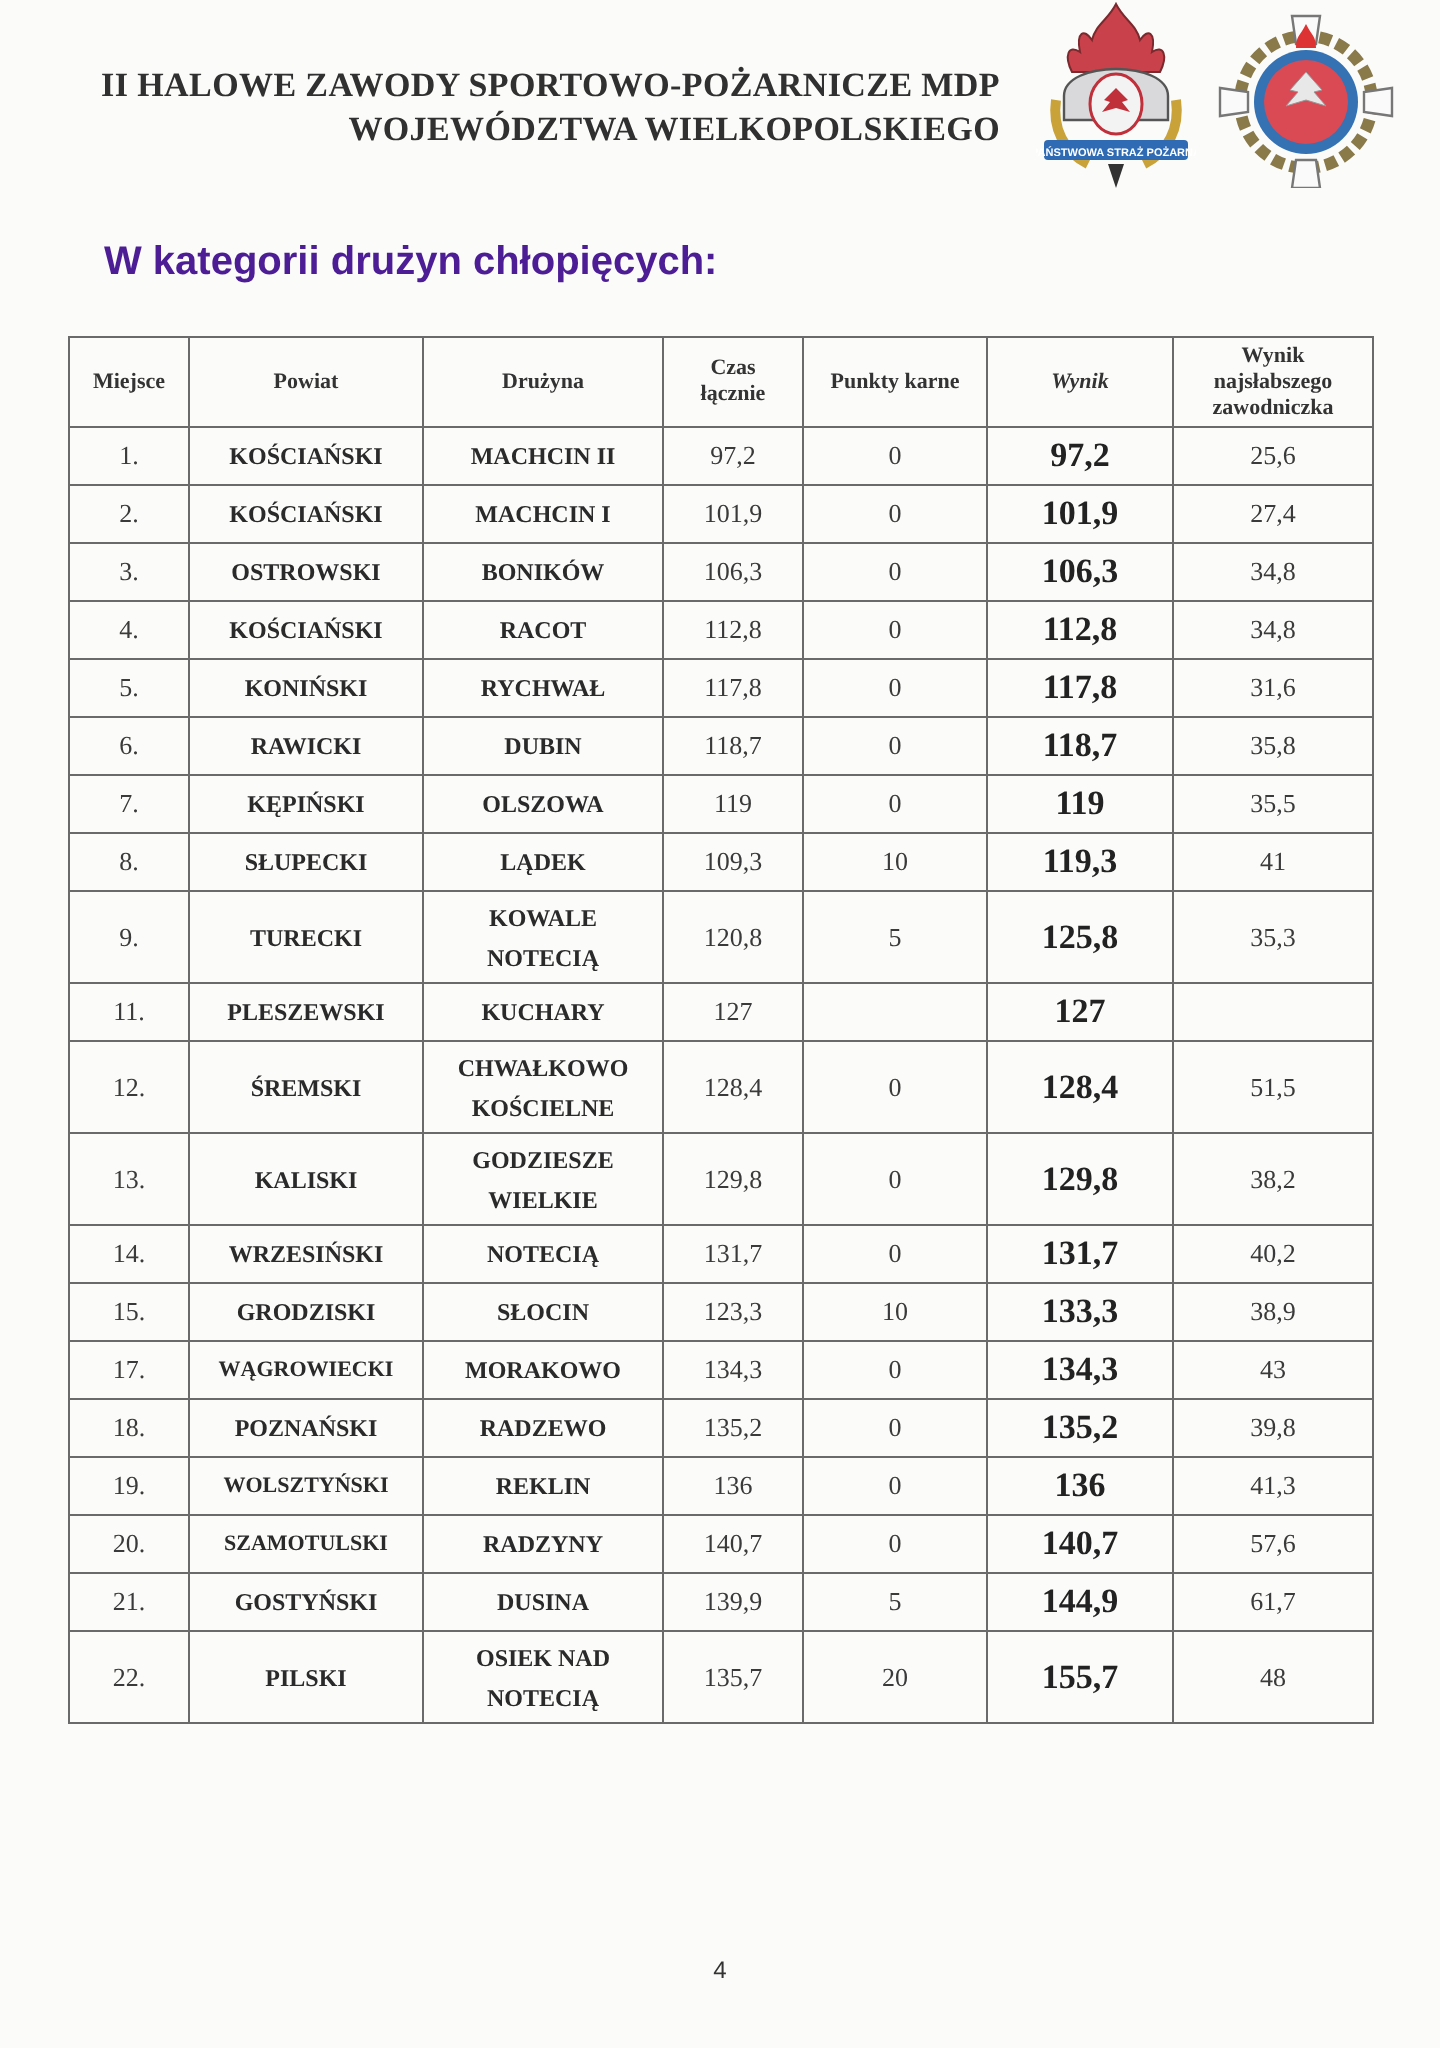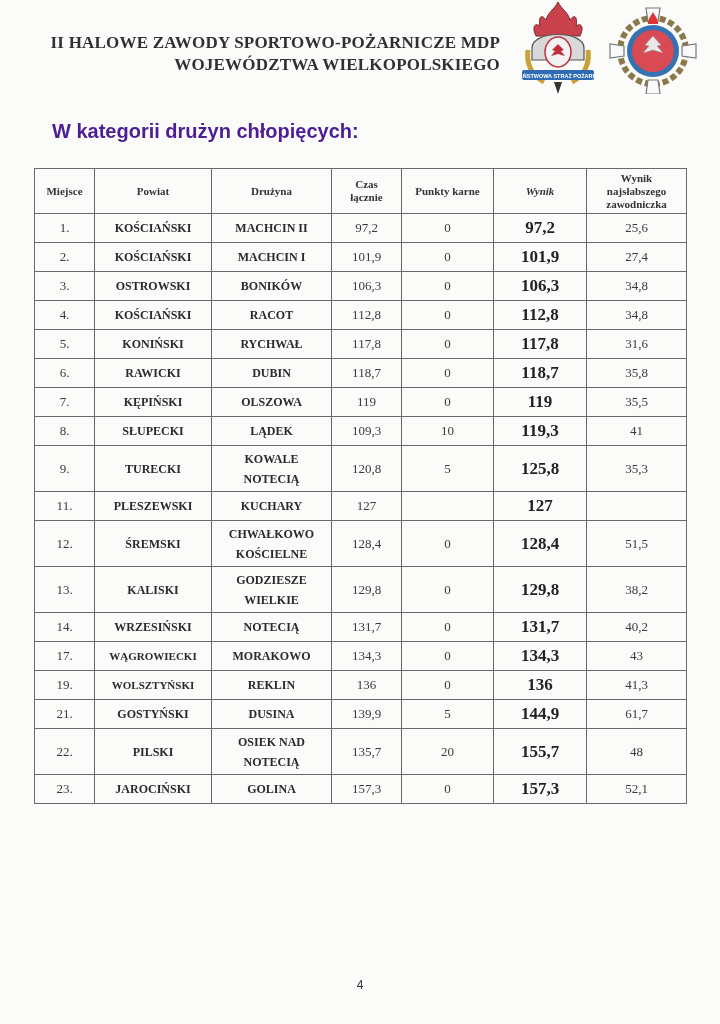--- a/index.html
+++ b/index.html
@@ -241,40 +241,73 @@
         <td class="powiat">WRZESIŃSKI</td>
         <td class="druzyna">
           <div>NOTECIĄ</div>
         </td>
         <td class="czas">131,7</td>
         <td class="karne">0</td>
         <td class="wynik">131,7</td>
         <td class="weak">40,2</td>
       </tr>
       <tr>
+        <td class="place">15.</td>
+        <td class="powiat">GRODZISKI</td>
+        <td class="druzyna">
+          <div>SŁOCIN</div>
+        </td>
+        <td class="czas">123,3</td>
+        <td class="karne">10</td>
+        <td class="wynik">133,3</td>
+        <td class="weak">38,9</td>
+      </tr>
+      <tr>
         <td class="place">17.</td>
         <td class="powiat small">WĄGROWIECKI</td>
         <td class="druzyna">
           <div>MORAKOWO</div>
         </td>
         <td class="czas">134,3</td>
         <td class="karne">0</td>
         <td class="wynik">134,3</td>
         <td class="weak">43</td>
       </tr>
       <tr>
+        <td class="place">18.</td>
+        <td class="powiat">POZNAŃSKI</td>
+        <td class="druzyna">
+          <div>RADZEWO</div>
+        </td>
+        <td class="czas">135,2</td>
+        <td class="karne">0</td>
+        <td class="wynik">135,2</td>
+        <td class="weak">39,8</td>
+      </tr>
+      <tr>
         <td class="place">19.</td>
         <td class="powiat small">WOLSZTYŃSKI</td>
         <td class="druzyna">
           <div>REKLIN</div>
         </td>
         <td class="czas">136</td>
         <td class="karne">0</td>
         <td class="wynik">136</td>
         <td class="weak">41,3</td>
+      </tr>
+      <tr>
+        <td class="place">20.</td>
+        <td class="powiat small">SZAMOTULSKI</td>
+        <td class="druzyna">
+          <div>RADZYNY</div>
+        </td>
+        <td class="czas">140,7</td>
+        <td class="karne">0</td>
+        <td class="wynik">140,7</td>
+        <td class="weak">57,6</td>
       </tr>
       <tr>
         <td class="place">21.</td>
         <td class="powiat">GOSTYŃSKI</td>
         <td class="druzyna">
           <div>DUSINA</div>
         </td>
         <td class="czas">139,9</td>
         <td class="karne">5</td>
         <td class="wynik">144,9</td>
@@ -285,27 +318,16 @@
         <td class="powiat">PILSKI</td>
         <td class="druzyna">
           <div>OSIEK NAD</div>
           <div>NOTECIĄ</div>
         </td>
         <td class="czas">135,7</td>
         <td class="karne">20</td>
         <td class="wynik">155,7</td>
         <td class="weak">48</td>
       </tr>
-      <tr>
-        <td class="place">23.</td>
-        <td class="powiat">JAROCIŃSKI</td>
-        <td class="druzyna">
-          <div>GOLINA</div>
-        </td>
-        <td class="czas">157,3</td>
-        <td class="karne">0</td>
-        <td class="wynik">157,3</td>
-        <td class="weak">52,1</td>
-      </tr>
     </tbody>
 </table>
 
 <div class="page-number">4</div>
 
 </body></html>

